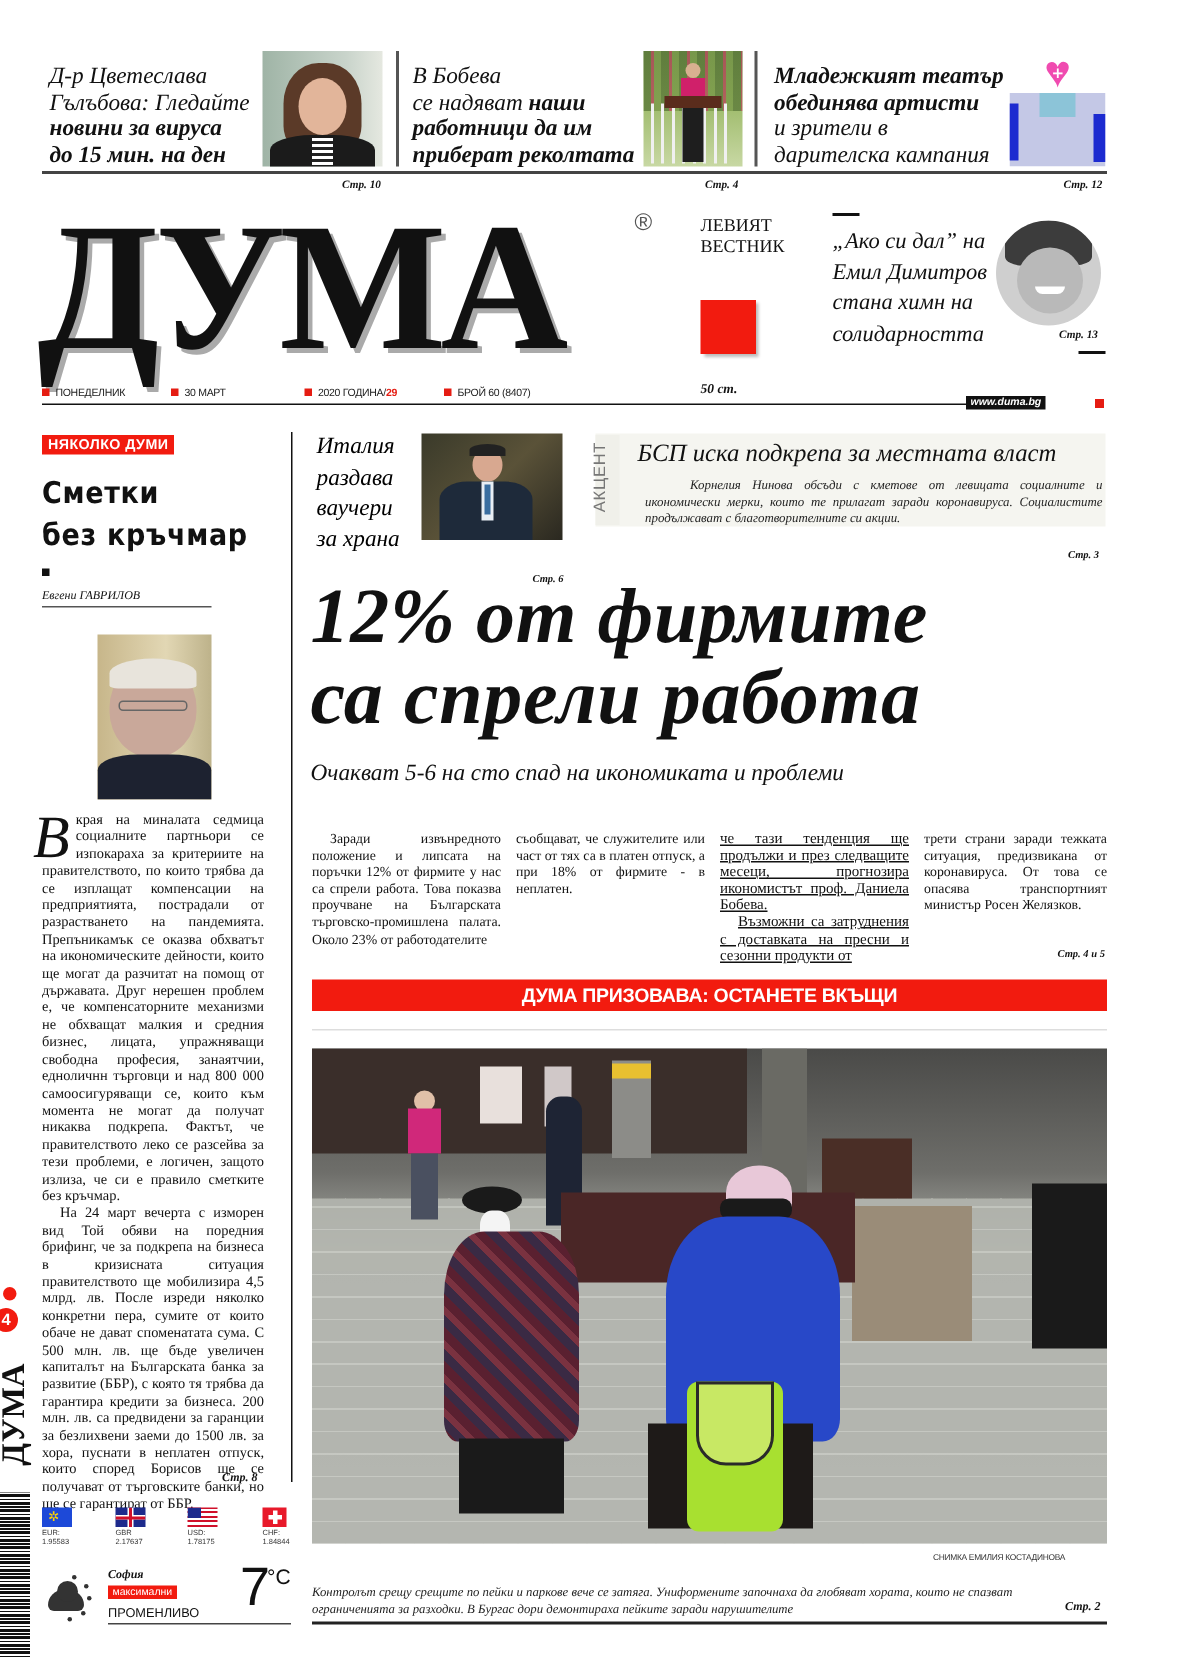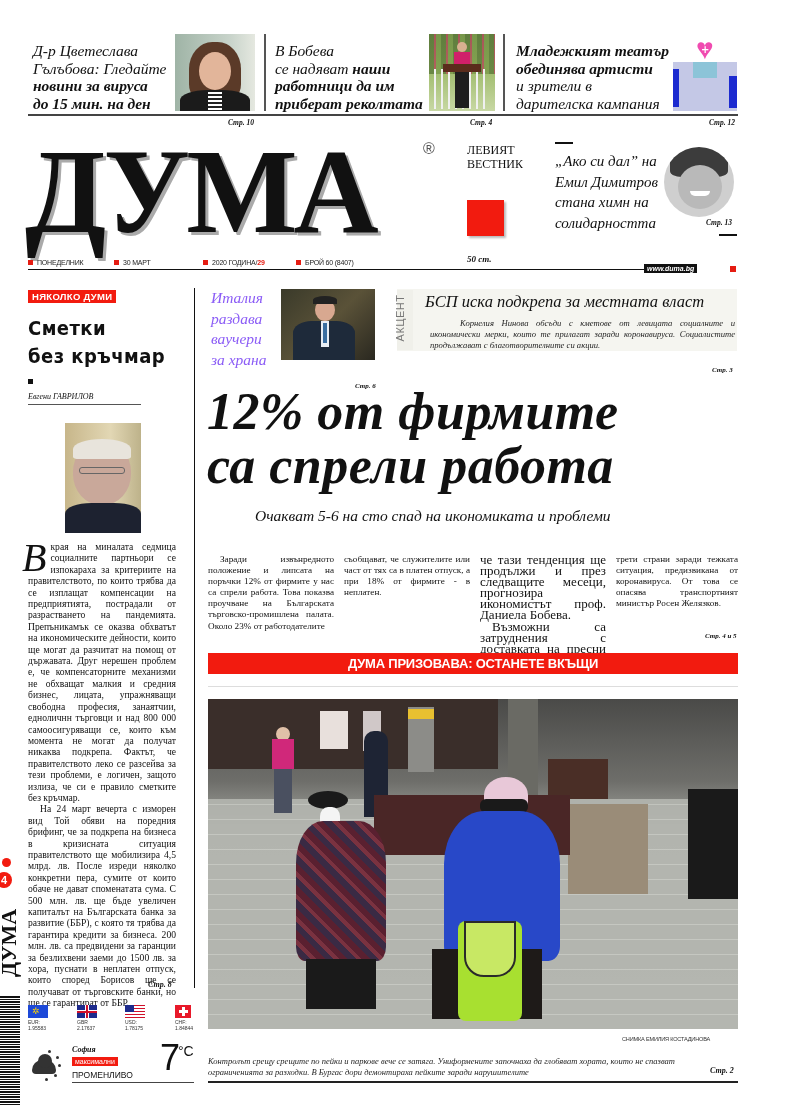--- a/index.html
+++ b/index.html
@@ -35,32 +35,32 @@
   .author { position: absolute; left: 28px; top: 392px; font-style: italic; font-size: 8px; }
   .author-rule { position: absolute; left: 28px; top: 404px; width: 113px; height: 1px; background: #555; }
   .body-col { position: absolute; font-family: "Liberation Serif", serif; font-size: 9.6px; line-height: 11.4px; text-align: justify; color: #111; }
   .body-col p { text-indent: 12px; }
   .dropcap { float: left; font-style: italic; font-size: 40px; line-height: 30px; margin: 2px 4px 0 -6px; }
   .col-sep { position: absolute; width: 1px; background: #111; }
   .spine-txt { position: absolute; left: -25px; top: 930px; transform: rotate(-90deg); font-family: "Liberation Serif", serif; font-weight: bold; font-size: 22px; color: #111; white-space: nowrap; }
   .spine-dot { position: absolute; border-radius: 50%; background: #f21b0f; }
 
   
-  .italy-text { position: absolute; left: 211px; top: 288px; font-style: italic; font-size: 15.5px; line-height: 20.5px; color: #8b5cf6; }
+  .italy-text { position: absolute; left: 211px; top: 288px; font-style: italic; font-size: 15.5px; line-height: 20.5px; color: #000000; }
   
   .akcent { position: absolute; left: 397px; top: 289px; width: 340px; height: 62px; background: #f5f5f0; }
   .akcent-lbl { position: absolute; left: 397px; top: 290px; width: 16px; height: 60px; background: #f0f0ea; }
   .akcent-lbl span { position: absolute; left: -20px; top: 22px; transform: rotate(-90deg); font-family: "Liberation Sans", sans-serif; font-size: 11px; color: #777; letter-spacing: 0.5px; white-space: nowrap; }
   .akcent-title { position: absolute; left: 425px; top: 292px; font-style: italic; font-size: 16.5px; color: #111; }
   .akcent-body { position: absolute; left: 403px; top: 318px; width: 330px; font-style: italic; font-size: 8.6px; line-height: 11px; text-align: justify; color: #222; }
   .akcent-body p { text-indent: 30px; }
 
   
   .headline { position: absolute; left: 207px; top: 385px; font-style: italic; font-weight: bold; font-size: 52px; line-height: 54px; letter-spacing: 0.5px; color: #111; }
-  .subhead { position: absolute; left: 207px; top: 507px; font-style: italic; font-size: 15.5px; line-height: 18px; color: #111; margin-left: 48px; }
+  .subhead { position: absolute; left: 207px; top: 507px; font-style: italic; font-size: 15.5px; line-height: 18px; color: #111; }
   .redbar { position: absolute; left: 208px; top: 653px; width: 530px; height: 21px; background: #f21b0f; color: #fff; text-align: center; font-family: "Liberation Sans", sans-serif; font-weight: bold; font-size: 13px; line-height: 21px; letter-spacing: -0.2px; }
   .thin-rule { position: absolute; left: 208px; top: 686px; width: 530px; height: 1px; background: #ddd; }
 
   .credit { position: absolute; left: 622px; top: 1036px; font-family: "Liberation Sans", sans-serif; font-size: 5.6px; color: #333; letter-spacing: -0.2px; }
   .caption { position: absolute; left: 208px; top: 1056px; width: 480px; font-style: italic; font-size: 8.5px; line-height: 11px; color: #222; }
   .bottom-rule { position: absolute; left: 208px; top: 1081px; width: 530px; height: 2px; background: #222; }
 
   
   .cur { position: absolute; top: 1005px; width: 22px; text-align: left; font-family: "Liberation Sans", sans-serif; font-size: 5px; line-height: 5.5px; color: #333; }
   .flag { width: 20px; height: 13px; margin-bottom: 2px; position: relative; overflow: hidden; }
@@ -265,21 +265,21 @@
 <div class="subhead">
   <div>Очакват 5-6 на сто спад на икономиката и проблеми</div>
 </div>
 
 <div class="body-col" style="left:208px;top:554px;width:126px;font-size:9.2px;line-height:11.1px;">
   <p>Заради извънредното положение и липсата на поръчки 12% от фирмите у нас са спрели работа. Това показва проучване на Българската търговско-промишлена палата. Около 23% от работодателите</p>
 </div>
 <div class="body-col" style="left:344px;top:554px;width:126px;font-size:9.2px;line-height:11.1px;">
   <span>съобщават, че служителите или част от тях са в платен отпуск, а при 18% от фирмите - в неплатен.</span>
 </div>
-<div class="body-col" style="left:480px;top:554px;width:126px;font-size:13px;line-height:11.1px;">
+<div class="body-col" style="left:480px;top:554px;width:126px;font-size:10px;line-height:11.1px;text-decoration:underline;">
   <span>че тази тенденция ще продължи и през следващите месеци, прогнозира икономистът проф. Даниела Бобева.</span>
   <p>Възможни са затруднения с доставката на пресни и сезонни продукти от</p>
 </div>
 <div class="body-col" style="left:616px;top:554px;width:122px;font-size:9.2px;line-height:11.1px;">
   <span>трети страни заради тежката ситуация, предизвикана от коронавируса. От това се опасява транспортният министър Росен Желязков.</span>
 </div>
 <div class="pg abs" style="left:705px;top:632px;font-size:7px;">Стр. 4 и 5</div>
 
 <div class="redbar">ДУМА ПРИЗОВАВА: ОСТАНЕТЕ ВКЪЩИ</div>
 <div class="thin-rule"></div>

